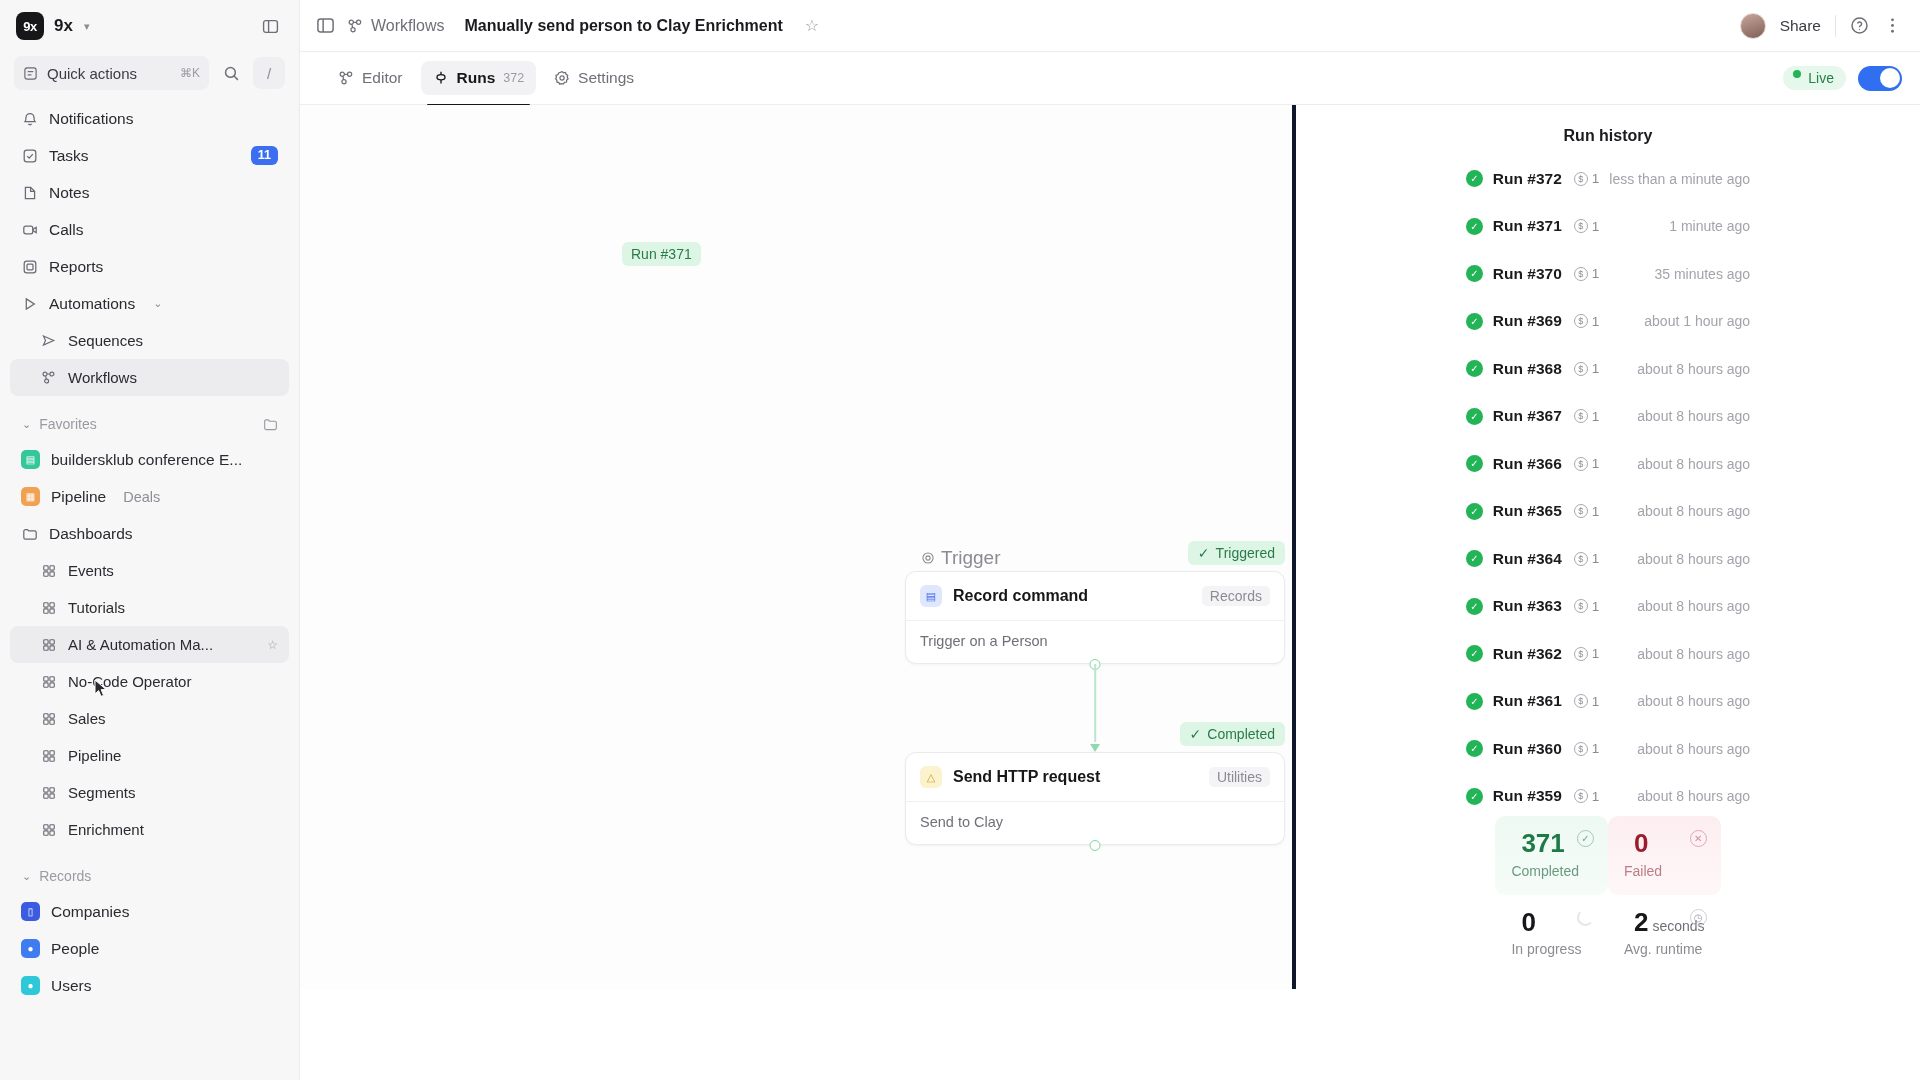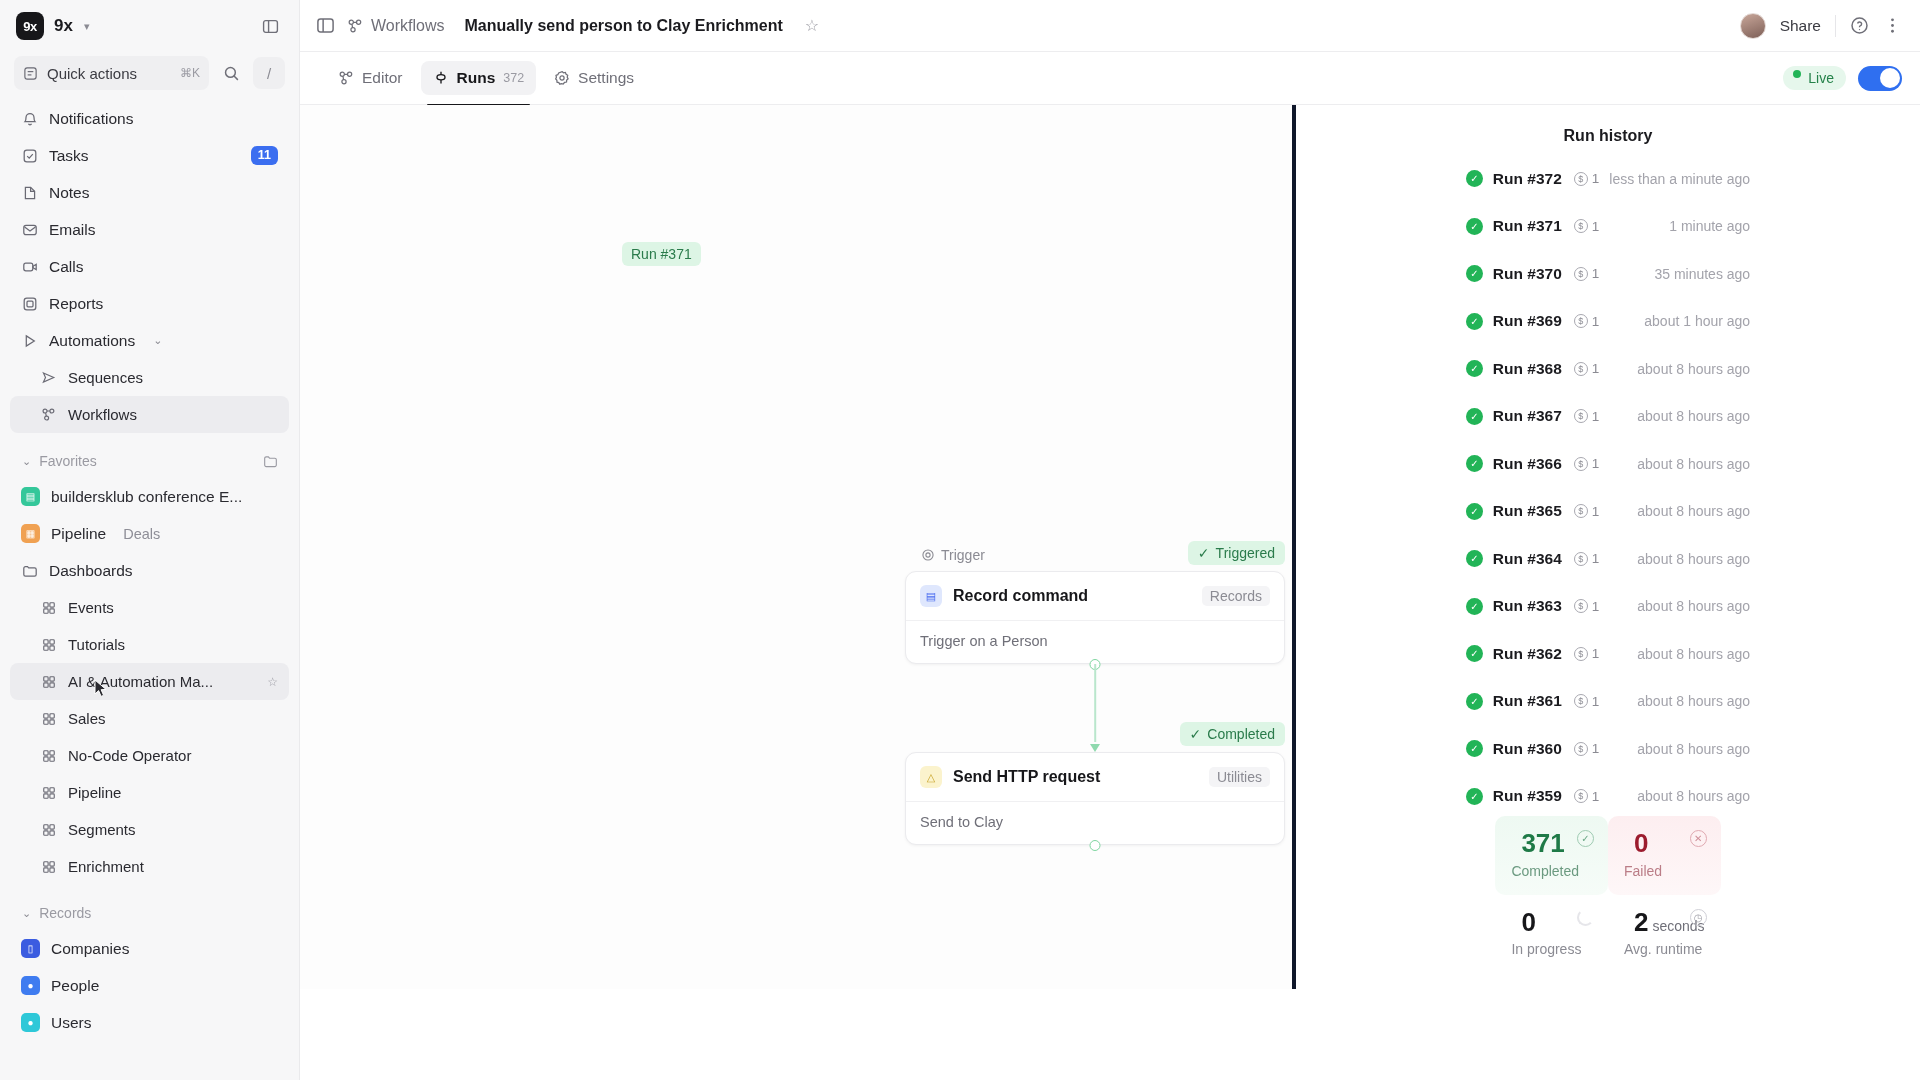--- a/index.html
+++ b/index.html
@@ -151,21 +151,21 @@
   .run-chip {
     position: absolute; left: 322px; top: 137px;
     background: #ddf5e5; color: #2a7b4b; font-size: 14px;
     border-radius: 6px; padding: 4px 9px; font-weight: 500;
   }
   .flow { position: absolute; left: 605px; top: 466px; width: 380px; }
   .node-wrap { position: relative; }
   .node-tag {
     position: absolute; left: 12px; top: -24px;
     display: flex; align-items: center; gap: 6px;
-    font-size: 14px; color: #8b8b93; background: #fdfdfd; padding: 0 4px;
+    font-size: 19px; color: #8b8b93; background: #fdfdfd; padding: 0 4px;
   }
   .status-chip {
     position: absolute; right: 0; top: -30px;
     display: flex; align-items: center; gap: 6px;
     background: #ddf5e5; color: #2a7b4b; font-size: 14px;
     border-radius: 6px; padding: 4px 10px; font-weight: 500;
   }
   .node {
     width: 380px; background: #fff; border: 1px solid #ebebee;
     border-radius: 11px; box-shadow: 0 1px 3px rgba(16,16,20,0.05);
@@ -336,29 +336,20 @@
           <svg width="16" height="16" viewBox="0 0 16 16" fill="none" stroke="currentColor" stroke-width="1.25">
             <path d="M3.4 2.3h5.2l4 4v7.4H3.4z"></path>
               <path d="M8.6 2.3v4h4"></path>
           </svg>
         </span>
         <span>Notes</span>
       </div>
       <div class="nav-item">
         <span class="ico">
           <svg width="16" height="16" viewBox="0 0 16 16" fill="none" stroke="currentColor" stroke-width="1.25">
-            <rect x="1.8" y="3.4" width="12.4" height="9.2" rx="2.2"></rect>
-              <path d="M2.6 5l5.4 4 5.4-4"></path>
-          </svg>
-        </span>
-        <span>Emails</span>
-      </div>
-      <div class="nav-item">
-        <span class="ico">
-          <svg width="16" height="16" viewBox="0 0 16 16" fill="none" stroke="currentColor" stroke-width="1.25">
             <rect x="1.8" y="4.2" width="9" height="7.6" rx="2"></rect>
               <path d="M11 7.3l3.2-2v5.4L11 8.7z"></path>
           </svg>
         </span>
         <span>Calls</span>
       </div>
       <div class="nav-item">
         <span class="ico">
           <svg width="16" height="16" viewBox="0 0 16 16" fill="none" stroke="currentColor" stroke-width="1.25">
             <rect x="2.2" y="2.2" width="11.6" height="11.6" rx="2.6"></rect>
@@ -461,32 +452,32 @@
       </div>
       <div class="nav-item sub">
         <span class="ico grid-ico">
           <svg width="14" height="14" viewBox="0 0 16 16" fill="none" stroke="currentColor" stroke-width="1.3">
             <rect x="2" y="2" width="5" height="5" rx="1"></rect>
               <rect x="9" y="2" width="5" height="5" rx="1"></rect>
             <rect x="2" y="9" width="5" height="5" rx="1"></rect>
               <rect x="9" y="9" width="5" height="5" rx="1"></rect>
           </svg>
         </span>
-        <span>Sales</span>
+        <span>No-Code Operator</span>
       </div>
       <div class="nav-item sub">
         <span class="ico grid-ico">
           <svg width="14" height="14" viewBox="0 0 16 16" fill="none" stroke="currentColor" stroke-width="1.3">
             <rect x="2" y="2" width="5" height="5" rx="1"></rect>
               <rect x="9" y="2" width="5" height="5" rx="1"></rect>
             <rect x="2" y="9" width="5" height="5" rx="1"></rect>
               <rect x="9" y="9" width="5" height="5" rx="1"></rect>
           </svg>
         </span>
-        <span>No-Code Operator</span>
+        <span>Sales</span>
       </div>
       <div class="nav-item sub">
         <span class="ico grid-ico">
           <svg width="14" height="14" viewBox="0 0 16 16" fill="none" stroke="currentColor" stroke-width="1.3">
             <rect x="2" y="2" width="5" height="5" rx="1"></rect>
               <rect x="9" y="2" width="5" height="5" rx="1"></rect>
             <rect x="2" y="9" width="5" height="5" rx="1"></rect>
               <rect x="9" y="9" width="5" height="5" rx="1"></rect>
           </svg>
         </span>

